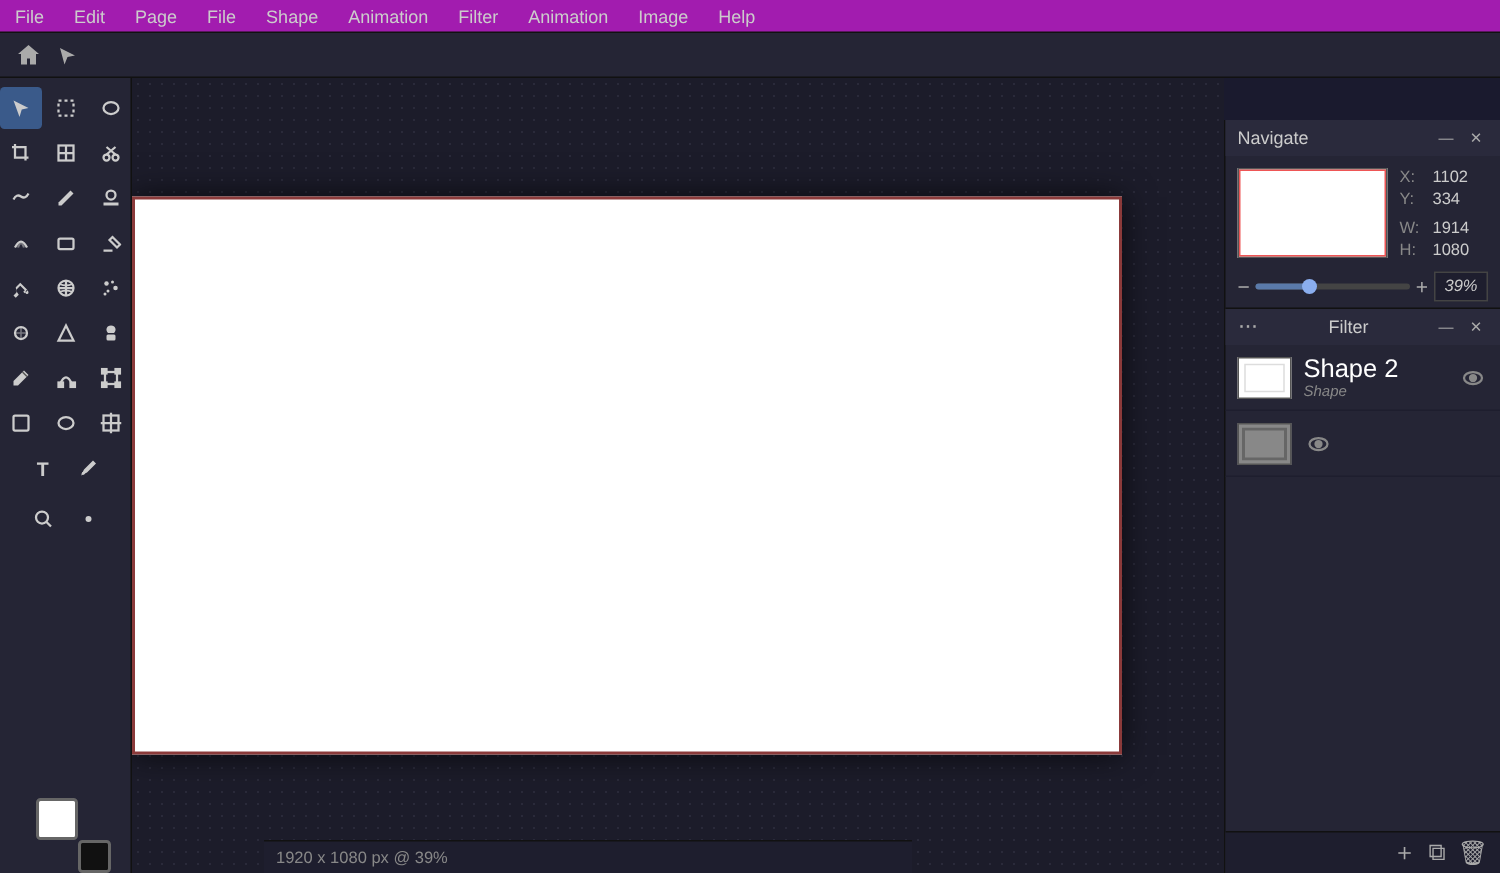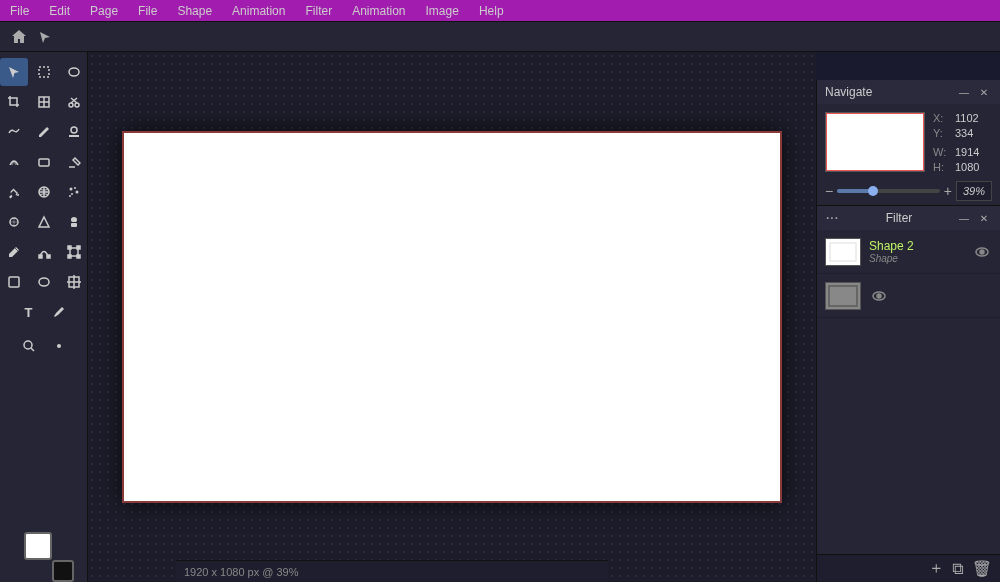--- a/index.html
+++ b/index.html
@@ -39,21 +39,21 @@
       cursor: pointer; border-radius: 3px; color: #bbb; font-size: 14px;
       background: transparent;
     }
     .tool-btn.active { background: #3a5a8a; }
 
     
     #canvas-area {
       flex: 1; background: #1c1c2a;
       background-image: radial-gradient(circle, #2a2a3a 1px, transparent 1px);
       background-size: 8px 8px;
-      display: flex; align-items: center; justify-content: center;
+      display: flex; align-items: center; 
       position: relative; overflow: hidden;
     }
     #canvas-wrapper {
       position: relative;
     }
     #canvas-doc {
       background: white;
       border: 2px solid #8b3a3a;
       box-shadow: 0 0 20px rgba(0,0,0,0.7);
     }
@@ -128,21 +128,21 @@
 
     .layer-item {
       display: flex; align-items: center; padding: 4px 8px; gap: 8px;
       border-bottom: 1px solid #1e1e2e; cursor: pointer; height: 44px;
     }
     .layer-thumb {
       width: 36px; height: 28px; background: #fff; border: 1px solid #555;
       flex-shrink: 0; display: flex; align-items: center; justify-content: center;
     }
     .layer-info { flex: 1; }
-    .layer-name { font-size: 12px; color: #bef264; }
+    .layer-name { font-size: 17px; color: #ffffff; }
     .layer-type { font-size: 10px; color: #888; font-style: italic; }
     .layer-eye { width: 20px; height: 20px; display: flex; align-items: center; justify-content: center; cursor: pointer; color: #888; }
 
     
     #layers-bottom {
       height: 28px; background: #1e1e2e; border-top: 1px solid #111;
       display: flex; align-items: center; justify-content: flex-end; padding: 0 8px; gap: 8px;
     }
     .layers-action-btn { color: #aaa; cursor: pointer; font-size: 16px; }
 

